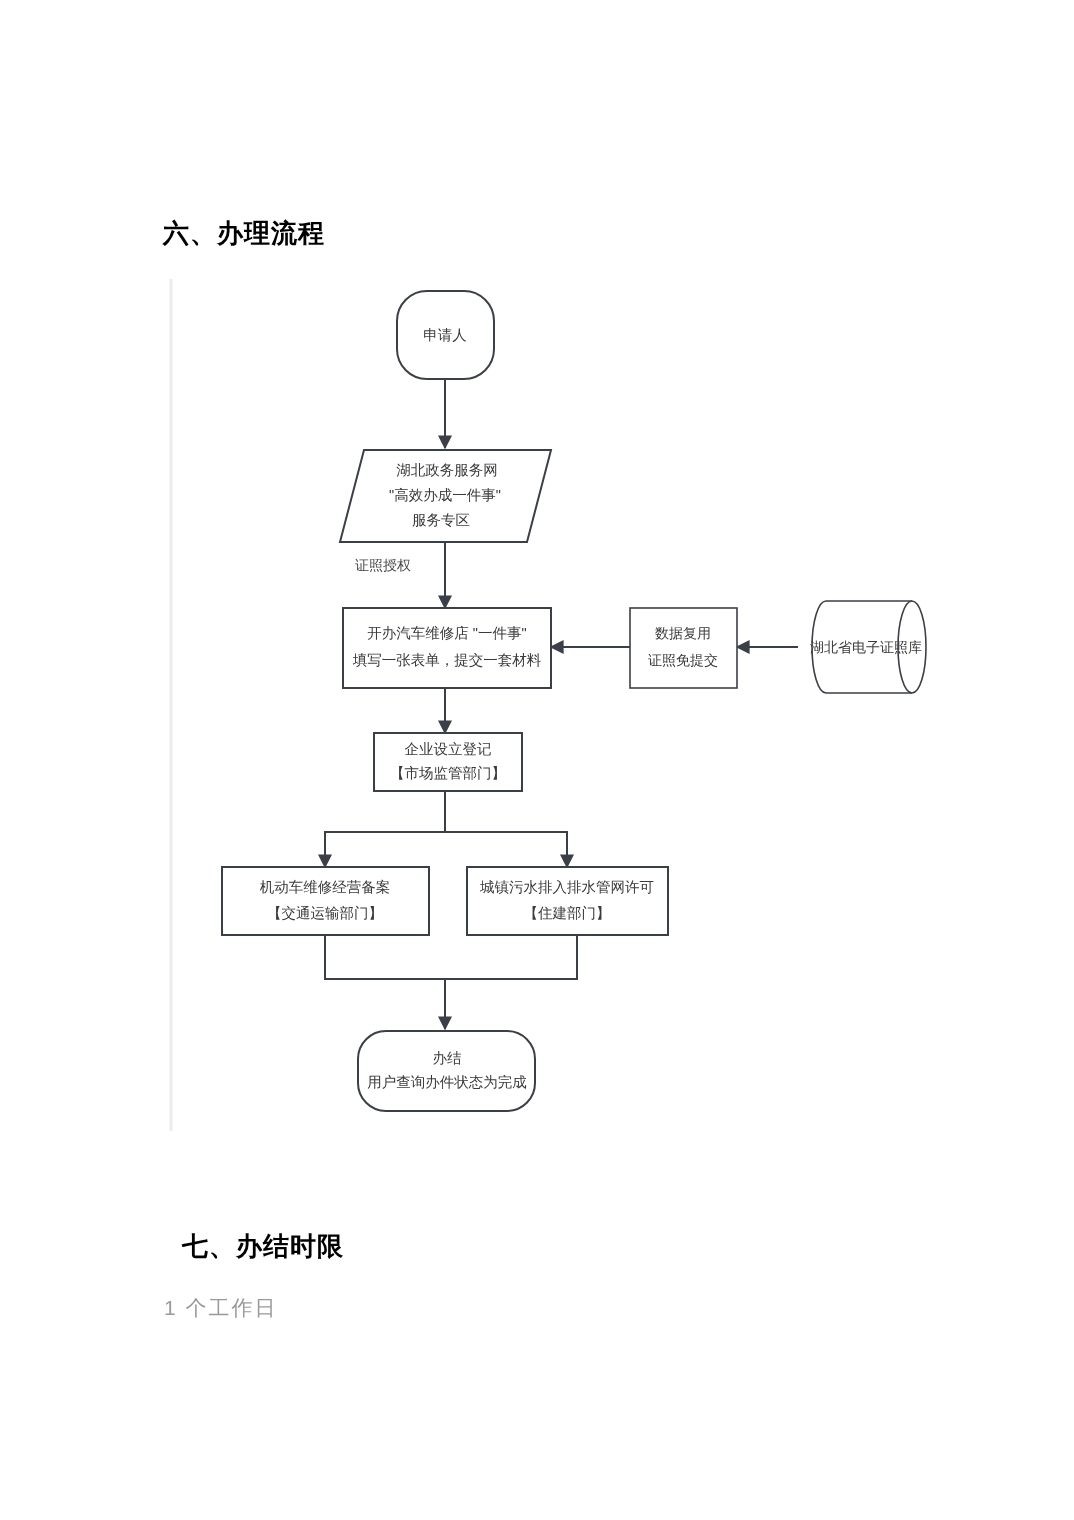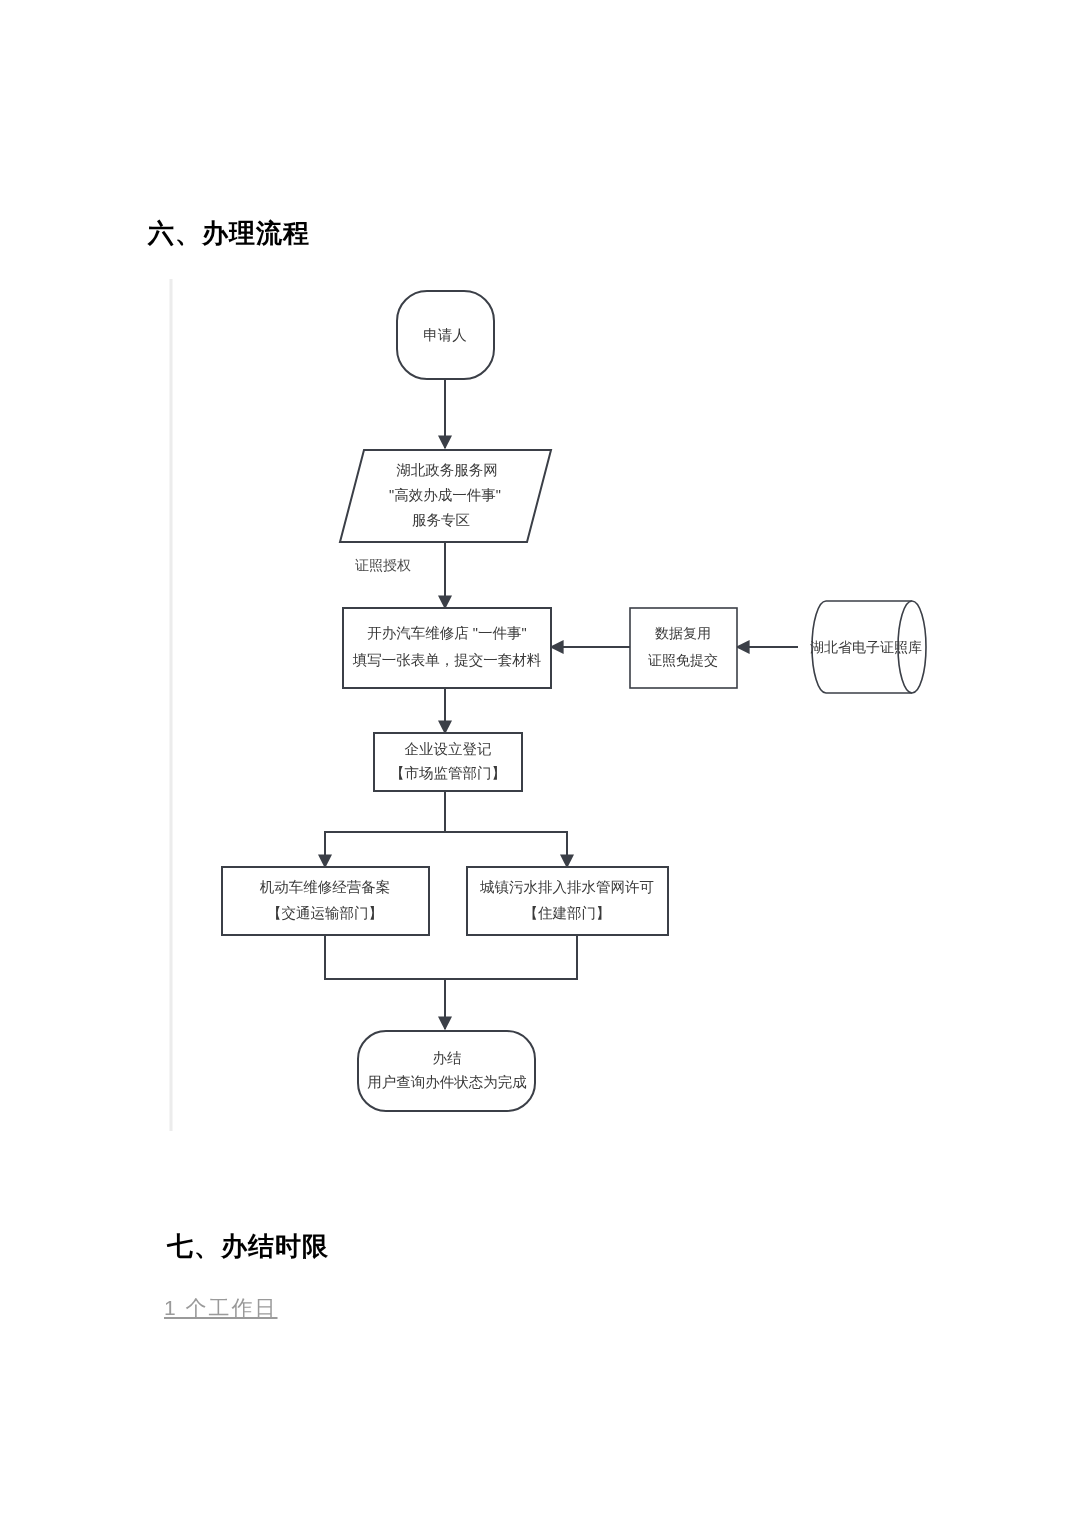--- a/index.html
+++ b/index.html
@@ -14,38 +14,37 @@
     font-family: "Liberation Sans", "DejaVu Sans", sans-serif;
     overflow: hidden;
   }
   .page {
     position: absolute;
     inset: 0;
     background: #ffffff;
   }
   .heading {
     position: absolute;
-    left: 148px;
+    left: 163px;
     font-weight: bold;
     font-size: 26px;
     color: #000000;
     letter-spacing: 1px;
     white-space: nowrap;
   }
   #heading-process { top: 216px; }
   #heading-deadline { top: 1229px; margin-left: 19px; }
   .body-text {
     position: absolute;
     left: 164px;
     top: 1294px;
     font-size: 21px;
     color: #9a9a9a;
     letter-spacing: 2px;
     white-space: nowrap;
-    text-decoration: underline;
   }
   #flowchart-wrap {
     position: absolute;
     left: 0px;
     top: 265px;
     width: 1000px;
     height: 880px;
   }
   svg { display: block; }
   .node-text {

